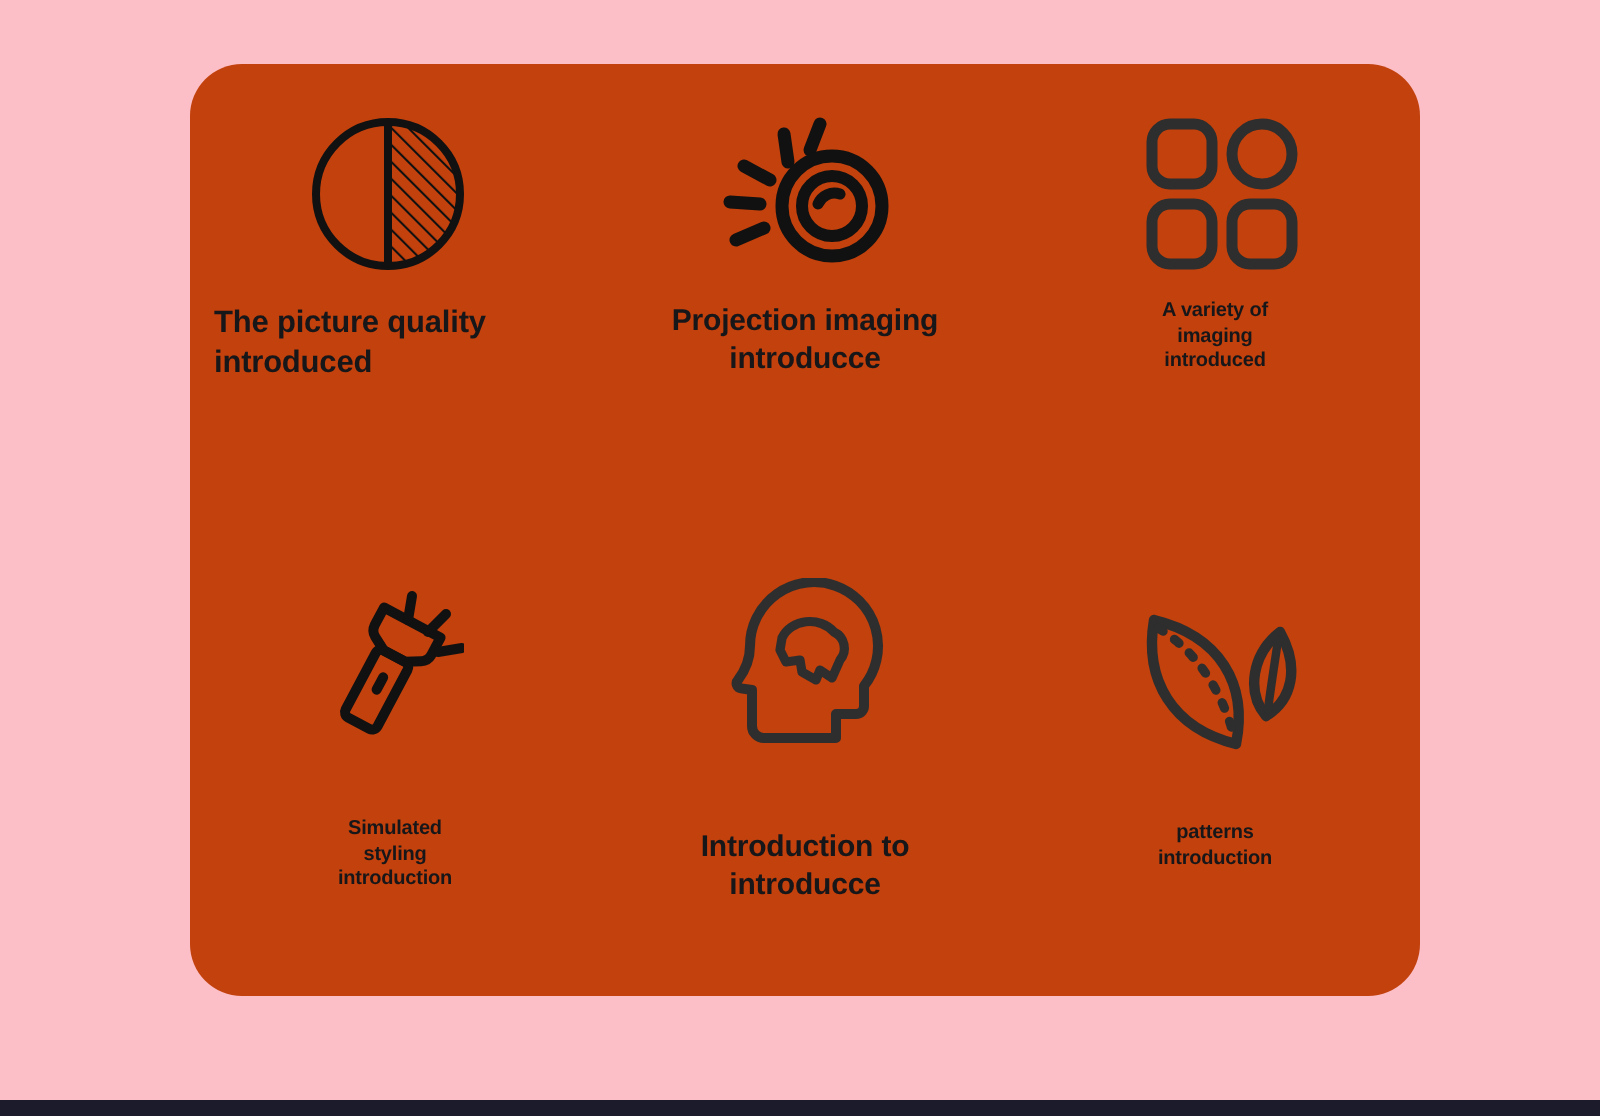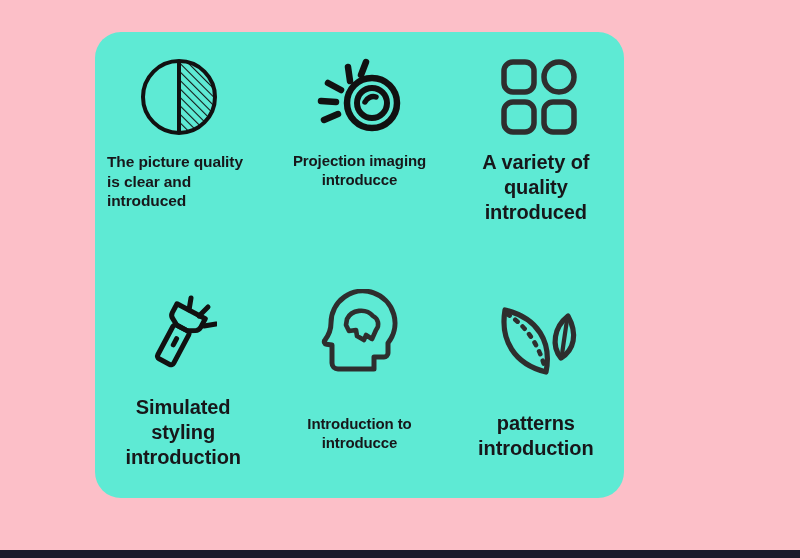--- a/index.html
+++ b/index.html
@@ -32,23 +32,23 @@
     width: 800px;
     height: 8px;
     background: #1b1b2c;
   }
 
   
   #feature-card {
     position: absolute;
     left: 95px;
     top: 32px;
-    width: 529px;
+    width: 615px;
     height: 466px;
-    background: #5eead4;
+    background: #c2410c;
     border-radius: 26px;
     box-sizing: border-box;
   }
 
   .grid {
     position: absolute;
     left: 0; top: 0;
     width: 100%;
     height: 100%;
     display: grid;
@@ -77,21 +77,21 @@
   .icon-wrap svg { display: block; }
 
   .caption {
     margin-top: 10px;
     font-weight: bold;
     color: #17171a;
     line-height: 1.26;
     letter-spacing: -0.1px;
   }
   .caption.small {
-    font-size: 20px;
+    font-size: 10px;
     text-align: center;
     max-width: 175px;
   }
   .caption.small-left {
     font-size: 15.5px;
     text-align: left;
     max-width: 175px;
     align-self: flex-start;
     margin-left: 12px;
   }
@@ -101,21 +101,21 @@
     max-width: 215px;
     line-height: 1.25;
   }
 
   
   .c1 .icon-wrap { margin-left: -8px; }
   .c1 .caption { margin-top: 12px; }
   .c2 .icon-wrap { margin-top: 2px; }
   .c3 .icon-wrap { margin-left: 6px; }
   .c4 .icon-wrap { margin-left: -10px; margin-top: 4px; }
-  .c4 .caption { margin-top: 16px; }
+  .c4 .caption { margin-top: 30px; }
   .c5 .caption { margin-top: 40px; }
   .c6 .icon-wrap { margin-left: 4px; margin-top: 8px; }
   .c6 .caption { margin-top: 28px; }
 </style>
 </head>
 <body>
 
 <div id="page">
 
   <div id="feature-card">
@@ -132,21 +132,20 @@
                 <line x1="0" y1="0" x2="0" y2="6" stroke="#111" stroke-width="2.1"></line>
               </pattern>
             </defs>
             <circle cx="40" cy="40" r="36" fill="url(#hatch)" clip-path="url(#halfclip)"></circle>
             <circle cx="40" cy="40" r="36" fill="none" stroke="#111" stroke-width="4"></circle>
             <line x1="40" y1="4" x2="40" y2="76" stroke="#111" stroke-width="4"></line>
           </svg>
         </div>
         <div class="caption small-left">
           <div>The picture quality</div>
-          <div>is clear and</div>
           <div>introduced</div>
         </div>
       </div>
 
       <div class="cell row1 c2">
         <div class="icon-wrap">
           <svg width="94" height="84" viewBox="0 0 94 84">
             <g stroke="#111" stroke-width="6.5" stroke-linecap="round" fill="none">
               <line x1="49" y1="18" x2="54" y2="5"></line>
               <line x1="38" y1="24" x2="36" y2="10"></line>
@@ -171,21 +170,21 @@
             <g fill="none" stroke="#2e2e2e" stroke-width="5.5">
               <rect x="4" y="4" width="30" height="30" rx="9"></rect>
               <circle cx="59" cy="19" r="15"></circle>
               <rect x="4" y="44" width="30" height="30" rx="9"></rect>
               <rect x="44" y="44" width="30" height="30" rx="9"></rect>
             </g>
           </svg>
         </div>
         <div class="caption small">
           <div>A variety of</div>
-          <div>quality</div>
+          <div>imaging</div>
           <div>introduced</div>
         </div>
       </div>
 
       <div class="cell row2 c4">
         <div class="icon-wrap">
           <svg width="78" height="84" viewBox="0 0 78 84">
             <g transform="rotate(28 39 42)">
               <path d="M23 14 h32 v10 a6 6 0 0 1 -3 5 l-7 4 h-12 l-7 -4 a6 6 0 0 1 -3 -5 z" fill="none" stroke="#111" stroke-width="5" stroke-linejoin="round"></path>
               <rect x="30" y="33" width="18" height="38" rx="3" fill="none" stroke="#111" stroke-width="5"></rect>

